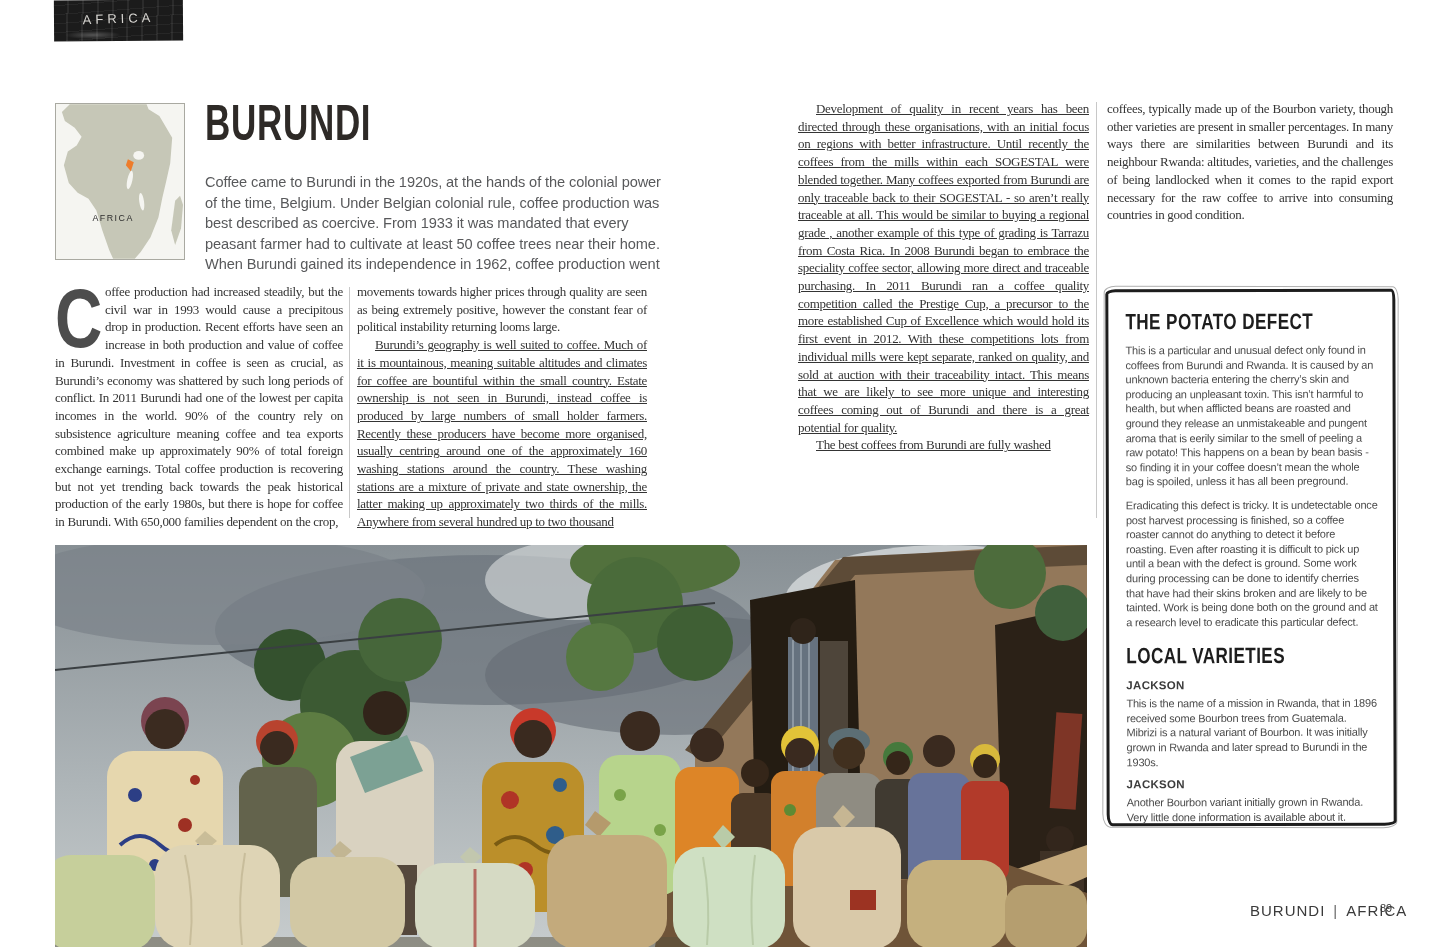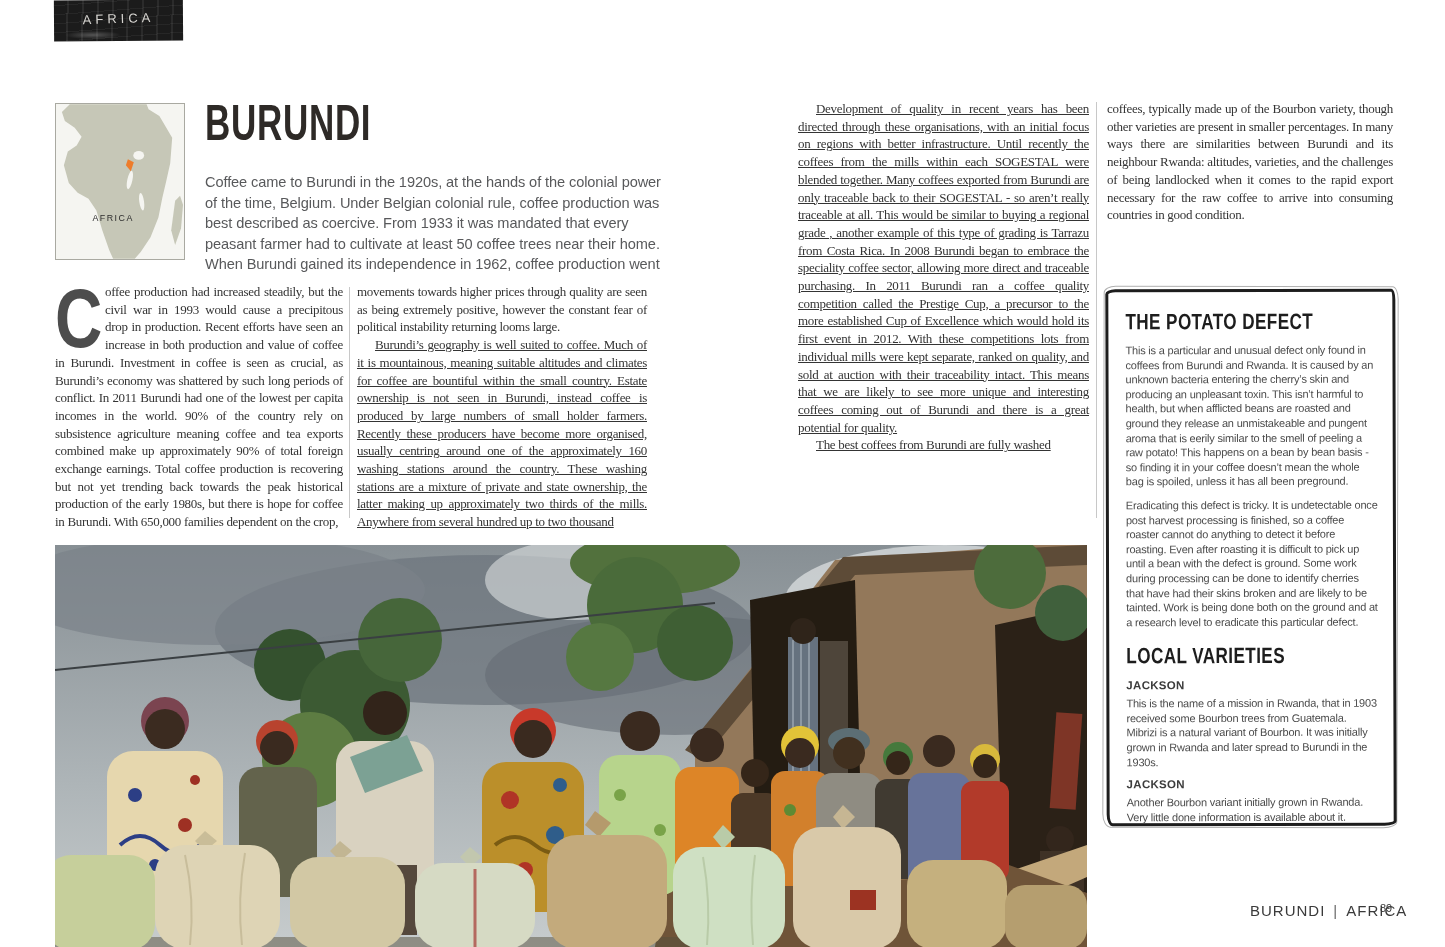--- a/index.html
+++ b/index.html
@@ -139,21 +139,21 @@
   <div class="bodycol col4">
     <p>coffees, typically made up of the Bourbon variety, though other varieties are present in smaller percentages.  In many ways there are similarities between Burundi and its neighbour Rwanda:  altitudes, varieties, and the challenges of being landlocked when it comes to the rapid export necessary for the raw coffee to arrive into consuming countries in good condition.</p>
   </div>
 
   <div class="sidebar">
     <div class="boxtitle">THE POTATO DEFECT</div>
     <p>This is a particular and unusual defect only found in coffees from Burundi and Rwanda.  It is caused by an unknown bacteria entering the cherry’s skin and producing an unpleasant toxin.  This isn’t harmful to health, but when afflicted beans are roasted and ground they release an unmistakeable and pungent aroma that is eerily similar to the smell of peeling a raw potato!  This happens on a bean by bean basis - so finding it in your coffee doesn’t mean the whole bag is spoiled, unless it has all been preground.</p>
     <p>Eradicating this defect is tricky.  It is undetectable once post harvest processing is finished, so a coffee roaster cannot do anything to detect it before roasting.  Even after roasting it is difficult to pick up until a bean with the defect is ground.  Some work during processing can be done to identify cherries that have had their skins broken and are likely to be tainted.  Work is being done both on the ground and at a research level to eradicate this particular defect.</p>
     <div class="boxtitle varietytitle">LOCAL VARIETIES</div>
     <div class="varname">JACKSON</div>
-    <p>This is the name of a mission in Rwanda, that in 1903 received some Bourbon trees from Guatemala. Mibrizi is a natural variant of Bourbon.  It was initially grown in Rwanda and later spread to Burundi in the 1930s.</p>
+    <p>This is the name of a mission in Rwanda, that in 1896 received some Bourbon trees from Guatemala. Mibrizi is a natural variant of Bourbon.  It was initially grown in Rwanda and later spread to Burundi in the 1930s.</p>
     <div class="varname">JACKSON</div>
     <p>Another Bourbon variant initially grown in Rwanda. Very little done information is available about it.</p>
   </div>
 
   <div class="footer">
     <span>BURUNDI</span><span class="sep">|</span><span>AFRICA</span>
   </div>
   <div class="pagenum">89</div>
 
   <div class="photo">

